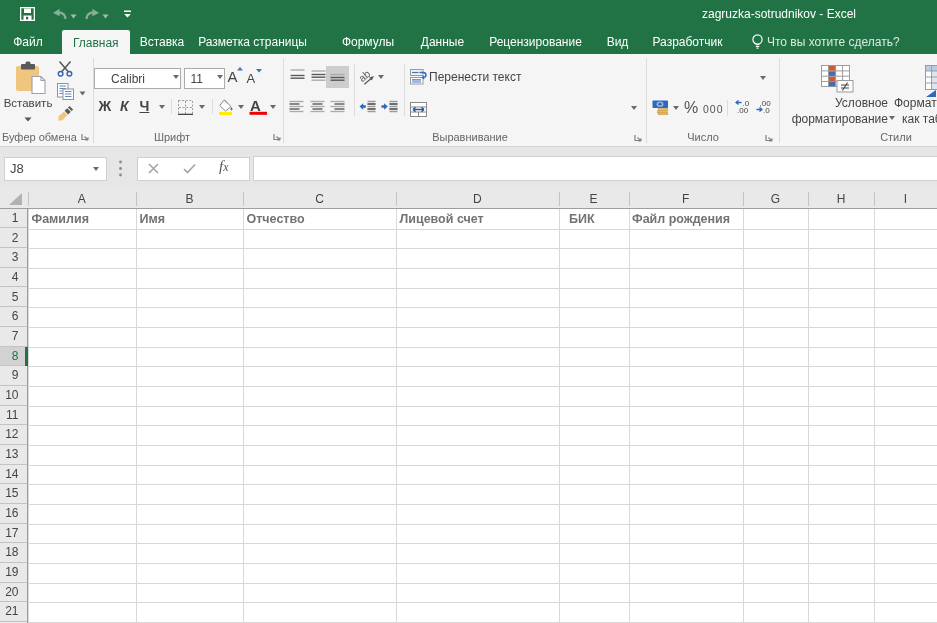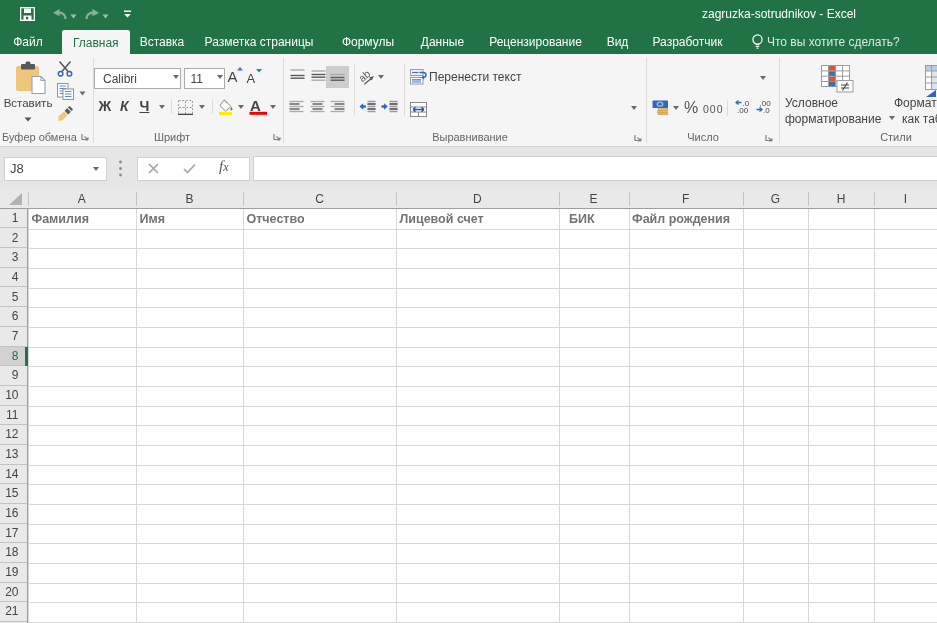--- a/index.html
+++ b/index.html
@@ -43,21 +43,21 @@
 <svg class="abs" style="left:70px;top:14px;" width="7" height="5" viewBox="0 0 7 5">
     <path d="M0.5 0.5 L6.5 0.5 L3.5 4.5 Z" fill="#9fbfae"></path>
   </svg>
 <svg class="abs" style="left:102px;top:14px;" width="7" height="5" viewBox="0 0 7 5">
     <path d="M0.5 0.5 L6.5 0.5 L3.5 4.5 Z" fill="#9fbfae"></path>
   </svg>
 <div class="abs" style="left:600px;top:0;width:358px;height:28px;color:#fff;font-size:12px;text-align:center;line-height:28px;">zagruzka-sotrudnikov - Excel</div>
 <div class="abs tabbar"></div>
 <div class="tab" style="left:-32px;width:120px;">Файл</div>
 <div class="tab" style="left:102px;width:120px;">Вставка</div>
-<div class="tab" style="left:199px;width:120px;">Разметка страницы</div>
+<div class="tab" style="left:187px;width:120px;text-align:right;">Разметка страницы</div>
 <div class="tab" style="left:308px;width:120px;">Формулы</div>
 <div class="tab" style="left:382.5px;width:120px;">Данные</div>
 <div class="tab" style="left:475.5px;width:120px;">Рецензирование</div>
 <div class="tab" style="left:557.5px;width:120px;">Вид</div>
 <div class="tab" style="left:627.5px;width:120px;">Разработчик</div>
 <div class="seltab">Главная</div>
 <svg class="abs" style="left:751px;top:34px;" width="13" height="16" viewBox="0 0 13 16">
     <circle cx="6.5" cy="5.5" r="4.6" fill="none" stroke="#fff" stroke-width="1.2"></circle>
     <path d="M4.8 10.5 H8.2 M4.8 12.3 H8.2 M5.6 14.2 H7.4" stroke="#fff" stroke-width="1.2"></path>
   </svg>
@@ -68,21 +68,21 @@
     <div class="gsep" style="left:283px;"></div>
     <div class="gsep" style="left:645.5px;"></div>
     <div class="gsep" style="left:779px;"></div>
   </div>
 <div class="abs" style="left:0;top:54px;width:937px;height:93px;">
     <div class="abs" style="left:0px;top:43px;width:56px;text-align:center;color:#444;font-size:11.5px;">Вставить</div>
     <svg class="abs" style="left:24px;top:63px;" width="8" height="5" viewBox="0 0 8 5">
       <path d="M0.5 0.5 L7.5 0.5 L4 4.5 Z" fill="#555"></path>
     </svg>
     <div class="glabel" style="left:2px;width:74px;">Буфер обмена</div>
-    <div class="combo" style="left:94px;top:13.5px;width:87px;height:21px;line-height:20px;padding-left:8px;">Calibri</div>
+    <div class="combo" style="left:94px;top:13.5px;width:87px;height:21px;line-height:20px;padding-left:16px;">Calibri</div>
     <div class="darr" style="left:173px;top:21px;"></div>
     <div class="combo" style="left:183.5px;top:13.5px;width:41px;height:21px;line-height:20px;padding-left:6px;">11</div>
     <div class="darr" style="left:217px;top:21px;"></div>
     <div class="abs" style="left:227.5px;top:14px;font-size:15px;color:#444;">A</div>
     <svg class="abs" style="left:236.5px;top:13px;" width="6" height="4" viewBox="0 0 6 4">
       <path d="M3 0 L6 3.5 H0 Z" fill="#4472c4"></path>
     </svg>
     <div class="abs" style="left:246.5px;top:17px;font-size:13px;color:#444;">A</div>
     <svg class="abs" style="left:255.5px;top:14.5px;" width="6" height="4" viewBox="0 0 6 4">
       <path d="M0 0 H6 L3 3.5 Z" fill="#2e8097"></path>
@@ -100,21 +100,21 @@
     <div class="abs" style="left:354px;top:10px;width:1px;height:52px;background:#dcdcdc;"></div>
     <div class="darr" style="left:378px;top:21px;"></div>
     <div class="abs" style="left:404px;top:10px;width:1px;height:52px;background:#dcdcdc;"></div>
     <div class="abs rtxt" style="left:429px;top:16px;">Перенести текст</div>
     <div class="darr" style="left:631px;top:52px;"></div>
     <div class="glabel" style="left:420px;width:100px;">Выравнивание</div>
     <div class="darr" style="left:760px;top:22px;"></div>
     <div class="darr" style="left:673px;top:52px;"></div>
     <div class="abs" style="left:727px;top:46px;width:1px;height:16px;background:#dcdcdc;"></div>
     <div class="glabel" style="left:663px;width:80px;">Число</div>
-    <div class="abs rtxt" style="left:785px;top:40.5px;width:103px;text-align:left;line-height:16.5px;">Условное<br>форматирование</div>
+    <div class="abs rtxt" style="left:785px;top:40.5px;width:103px;text-align:right;line-height:16.5px;">Условное<br>форматирование</div>
     <div class="darr" style="left:889px;top:62px;"></div>
     <div class="abs rtxt" style="left:894px;top:40.5px;width:60px;line-height:16.5px;">Формат<br><span style="margin-left:8px;">как таб</span></div>
     <div class="glabel" style="left:856px;width:80px;">Стили</div>
   </div>
 <svg class="abs" style="left:15px;top:61px;" width="31" height="34" viewBox="0 0 31 34">
 <rect x="1" y="5" width="23" height="25" rx="2" fill="#f0c67e"></rect>
 <rect x="6" y="3" width="14" height="5.5" rx="1" fill="#595959"></rect>
 <rect x="10.5" y="0.5" width="5" height="4" rx="1.5" fill="#595959"></rect>
 <path d="M17 15.5 H26 L30 19.5 V32.5 H17 Z" fill="#fff" stroke="#9aa1a8" stroke-width="1.1"></path>
 <path d="M26 15.5 V19.5 H30" fill="none" stroke="#9aa1a8" stroke-width="1.1"></path>

